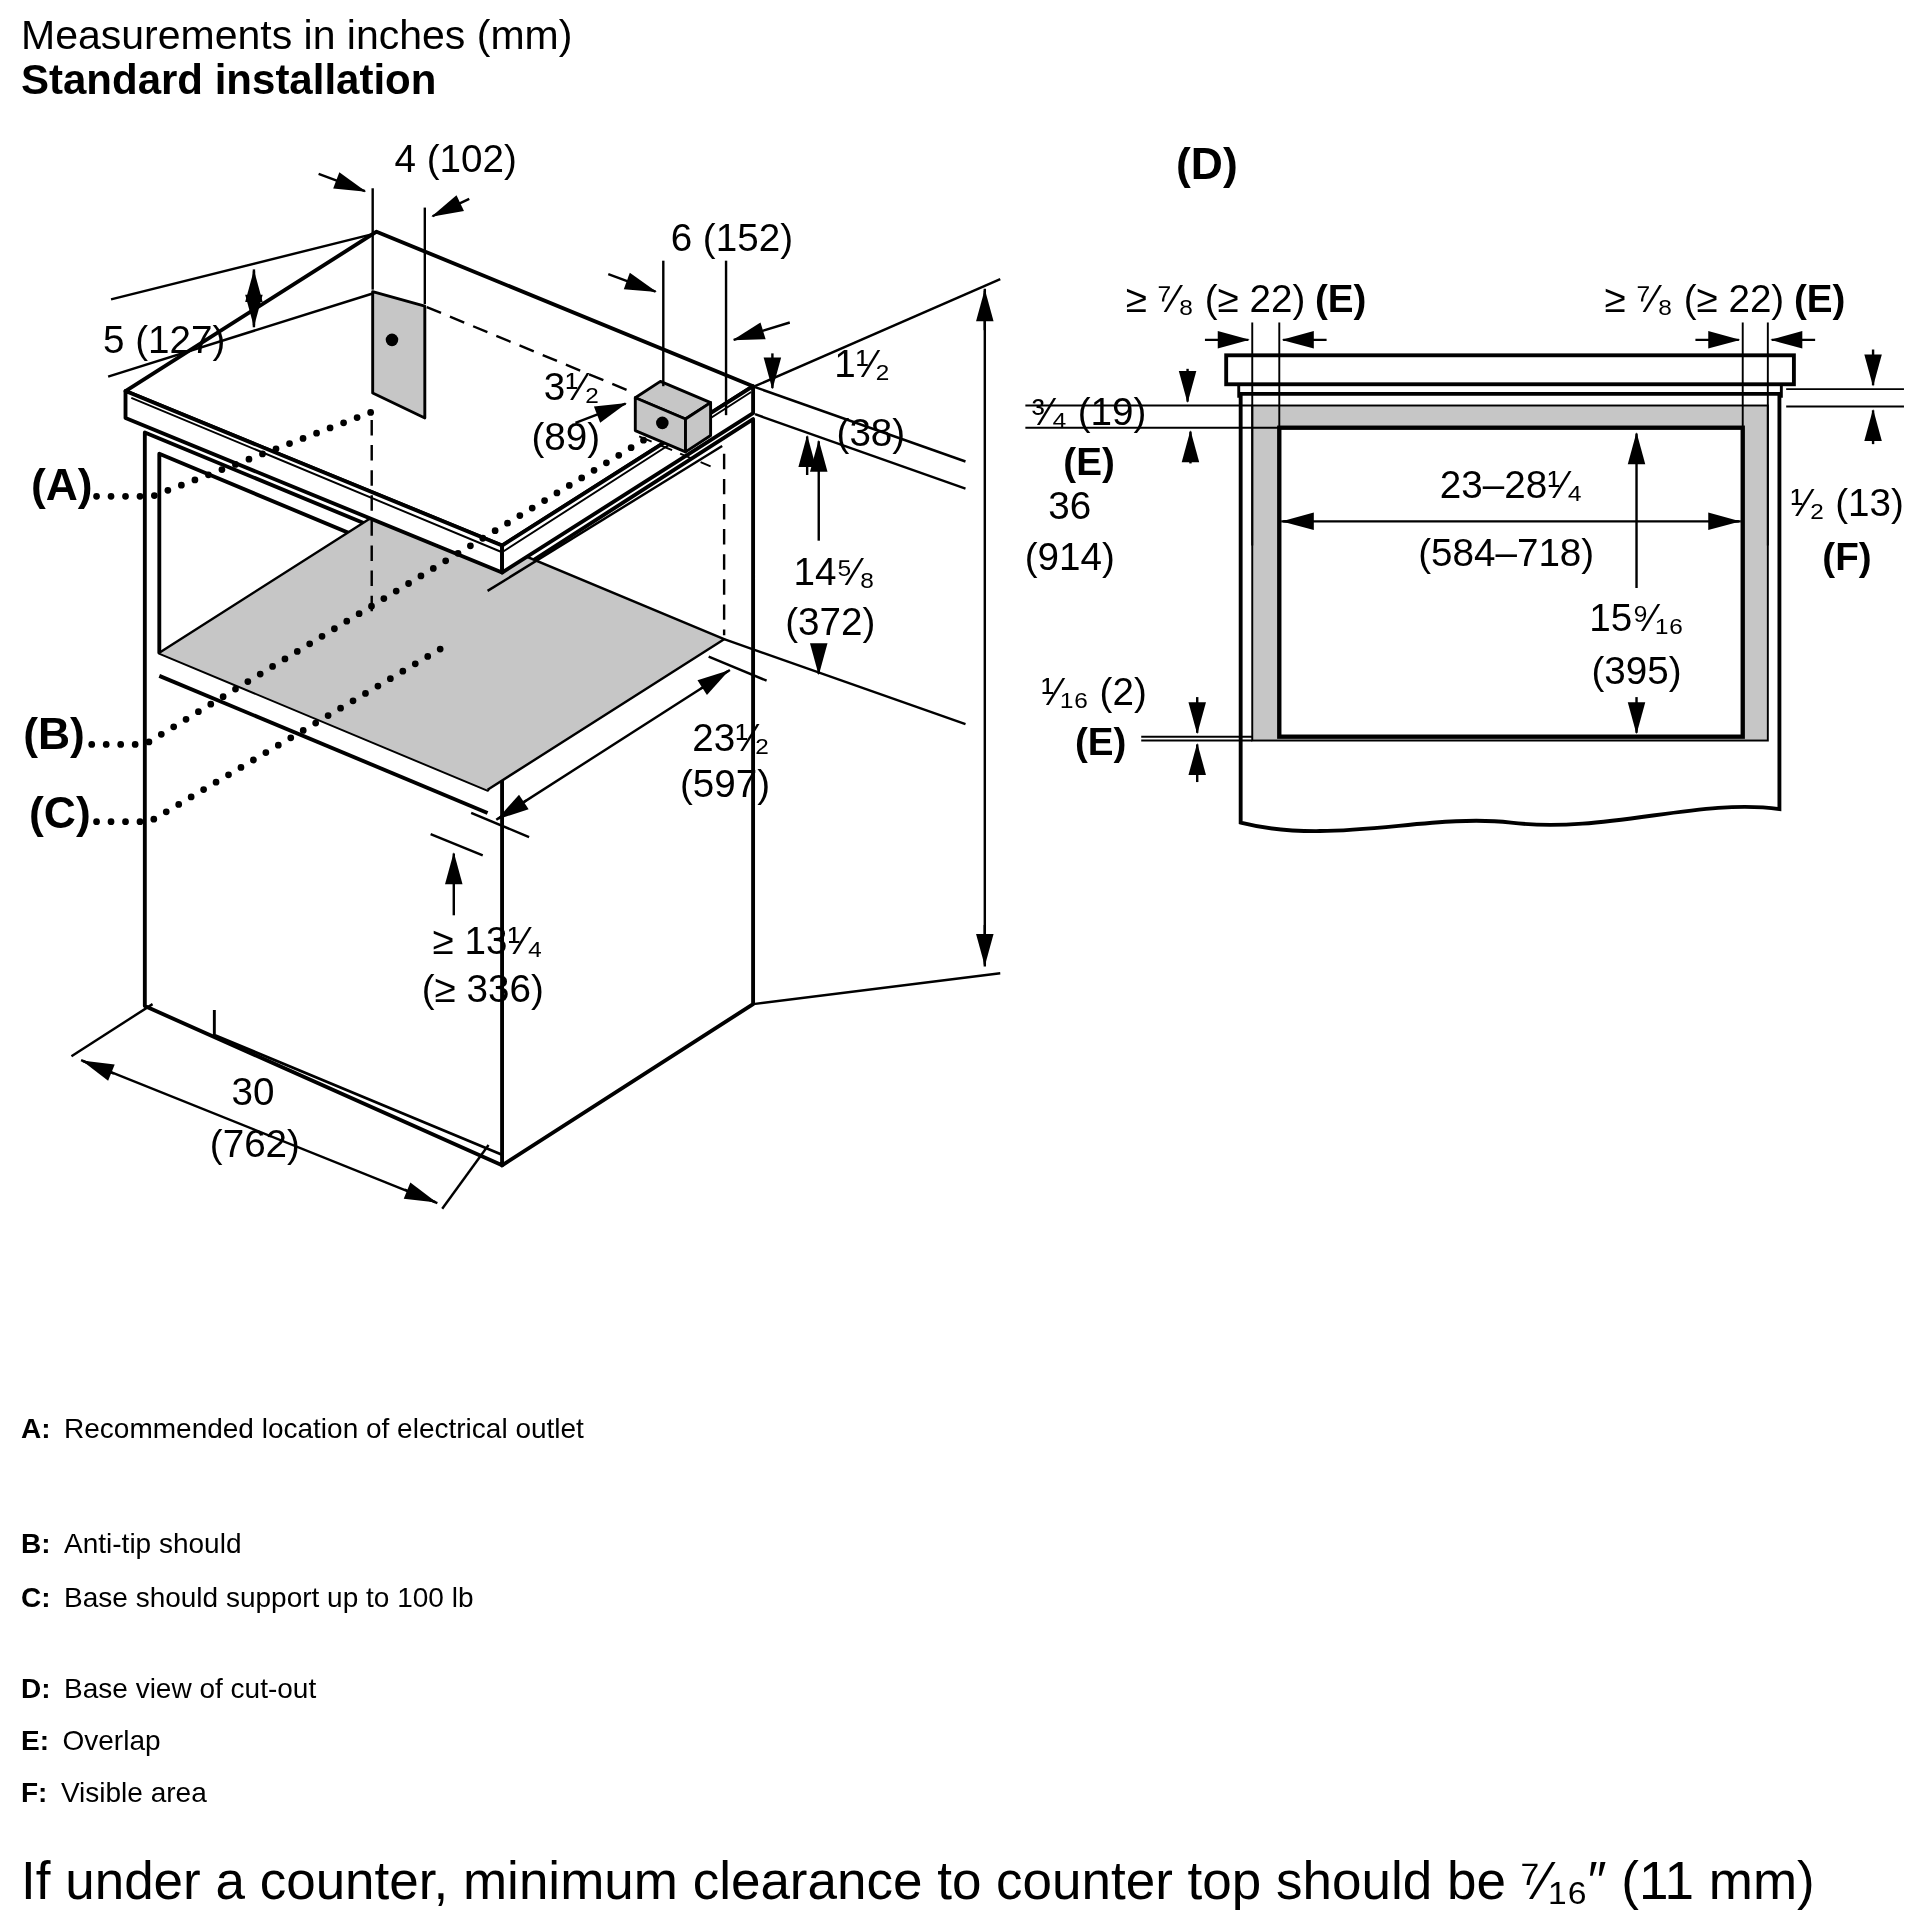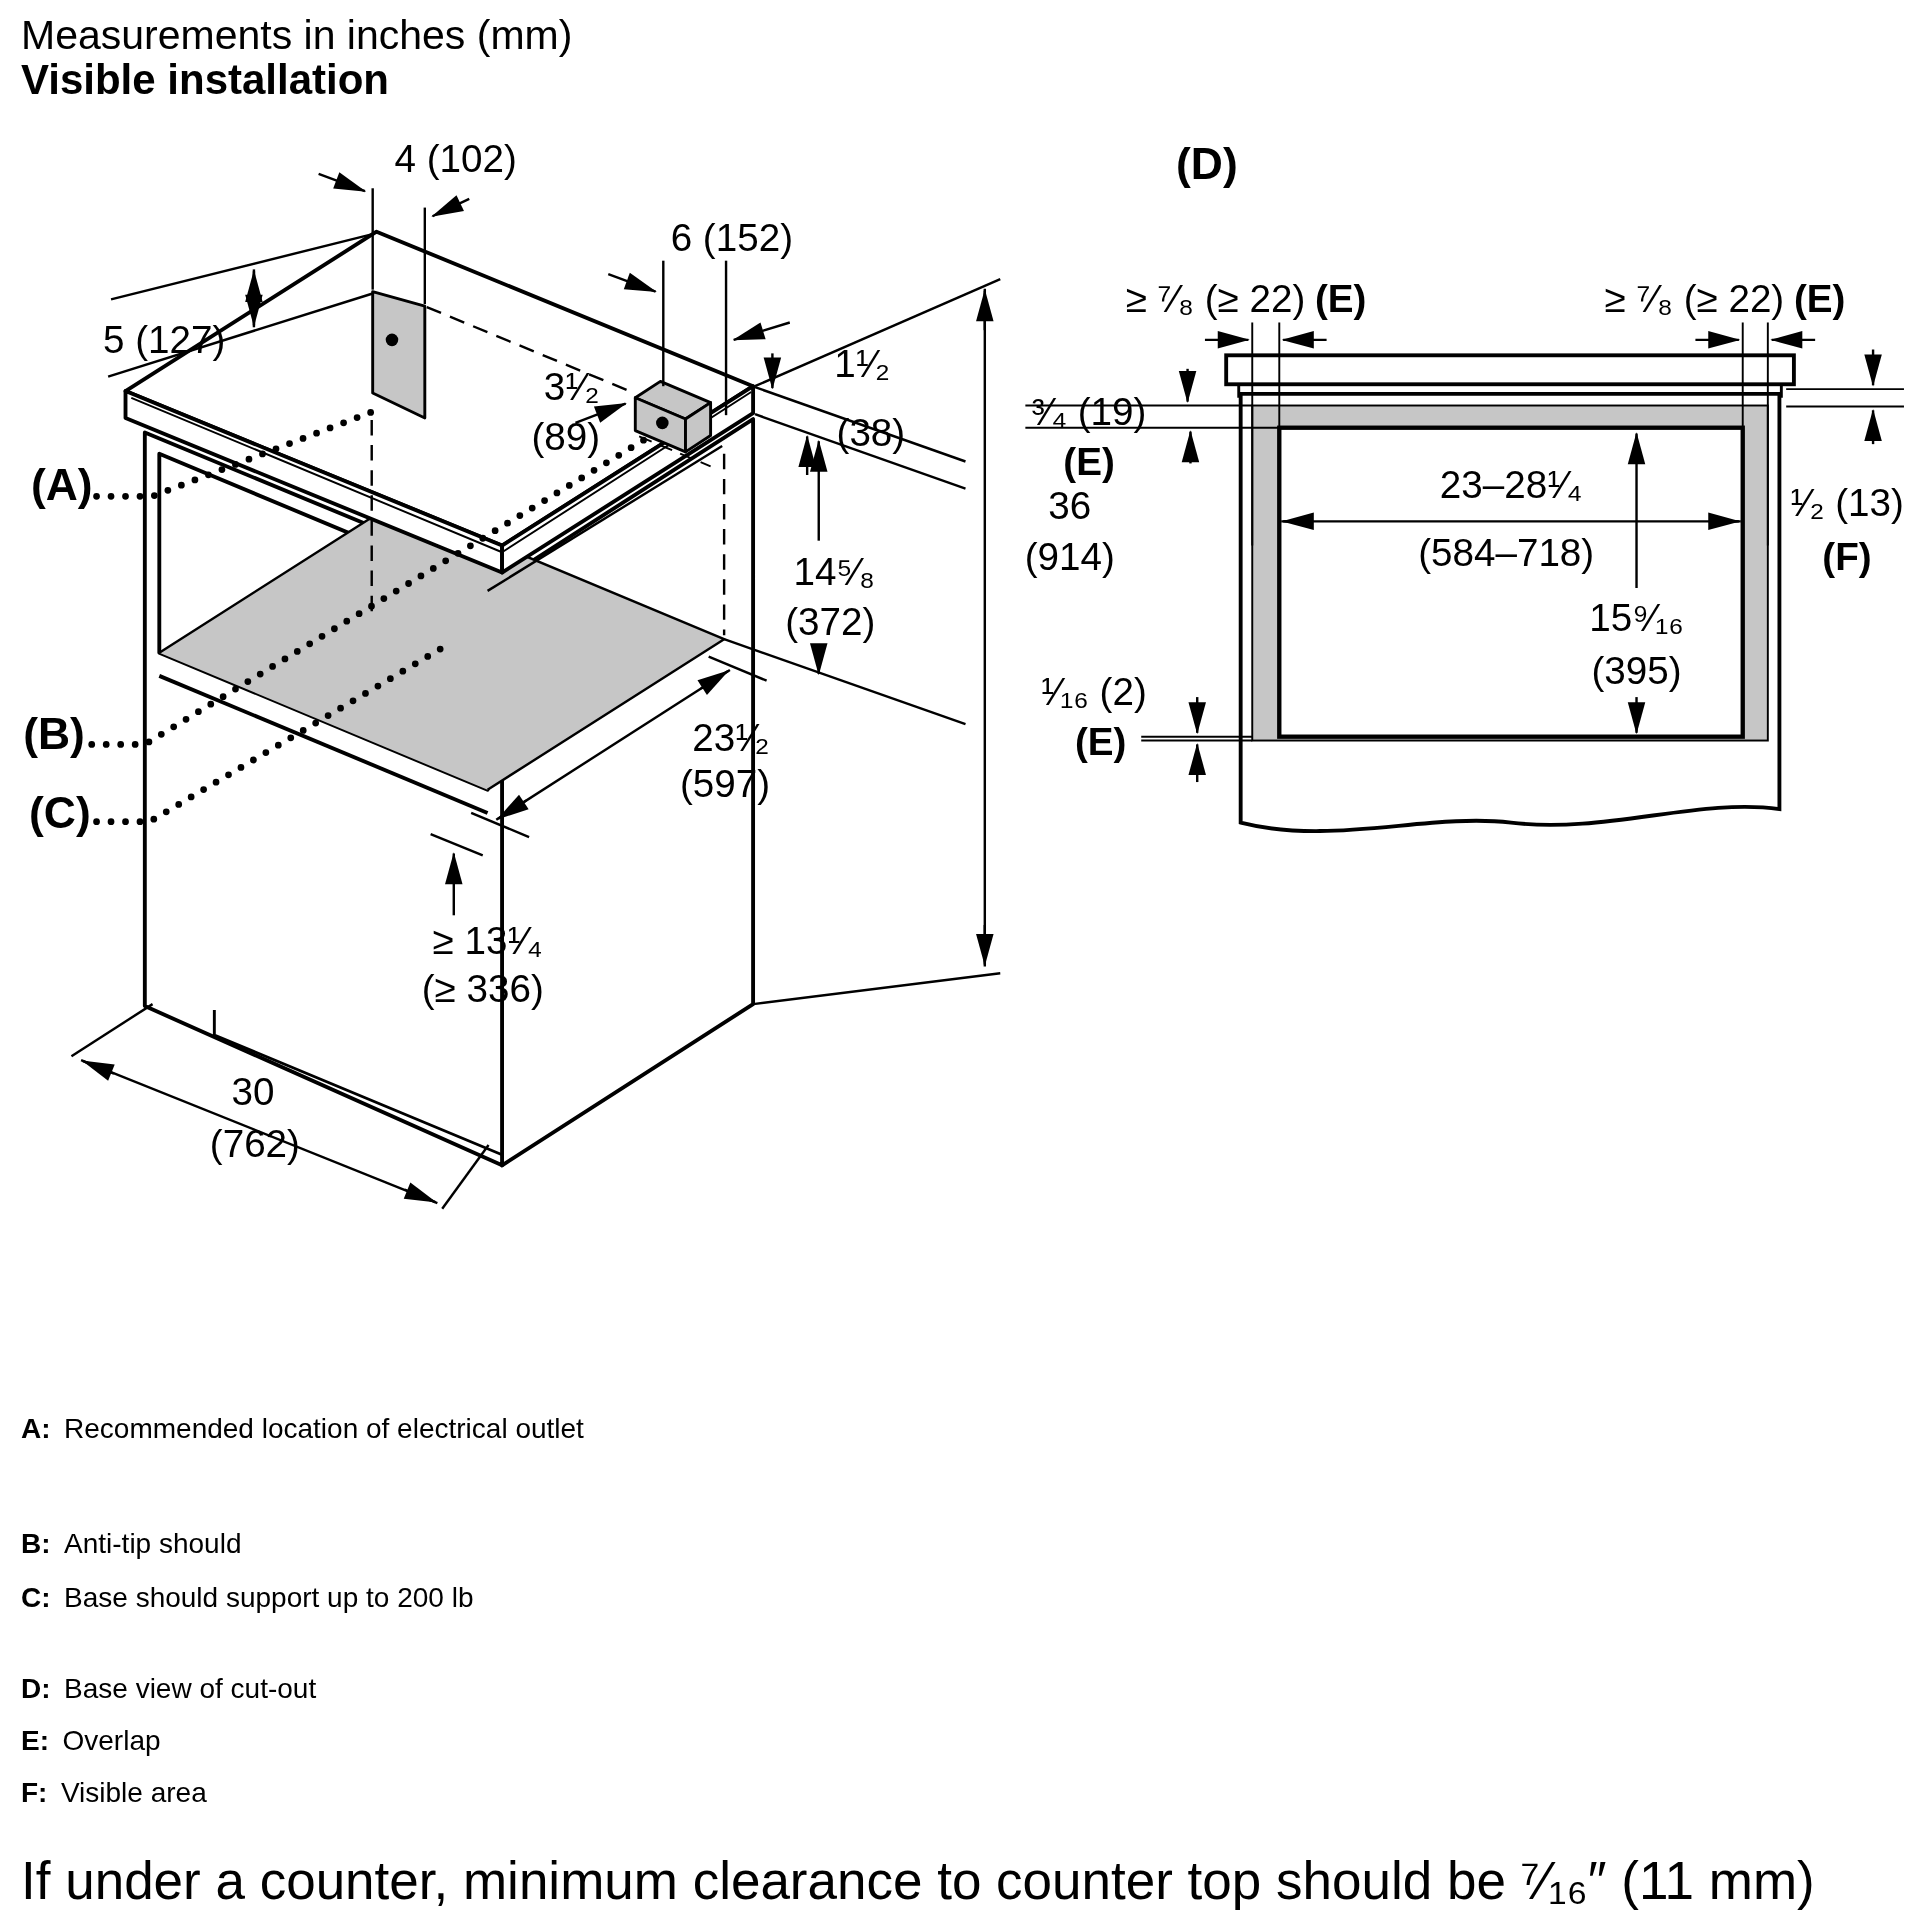--- a/index.html
+++ b/index.html
@@ -15,21 +15,21 @@
   svg text.bold{font-weight:bold;}
   svg text.big{font-size:46px;}
   .legend{position:absolute;left:21px;white-space:nowrap;font-size:28px;}
   .legend .lk{font-weight:bold;margin-right:13.5px;}
   .foot{position:absolute;left:21px;top:1850px;font-size:53px;white-space:nowrap;}
 </style>
 </head>
 <body>
 
 <div class="hdr" id="hdr1">Measurements in inches (mm)</div>
-<div class="hdr" id="hdr2">Visible installation</div>
+<div class="hdr" id="hdr2">Standard installation</div>
 
 <svg width="1931" height="1931" viewBox="0 0 2000 2000">
   <defs>
     <marker id="ah" viewBox="0 0 12 7" refX="11.5" refY="3.5" markerWidth="34" markerHeight="20" orient="auto" markerUnits="userSpaceOnUse">
       <path d="M0.3,0.3 L12,3.5 L0.3,6.7 Z" fill="#000"></path>
     </marker>
   </defs>
 
   <g stroke-linejoin="round">
 
@@ -232,21 +232,21 @@
   </g>
 </svg>
 
 <div class="legend" style="top:1413px">
   <span class="lk">A:</span><span>Recommended location of electrical outlet</span>
 </div>
 <div class="legend" style="top:1528px">
   <span class="lk">B:</span><span>Anti-tip should</span>
 </div>
 <div class="legend" style="top:1582px">
-  <span class="lk">C:</span><span>Base should support up to 200 lb</span>
+  <span class="lk">C:</span><span>Base should support up to 100 lb</span>
 </div>
 <div class="legend" style="top:1673px">
   <span class="lk">D:</span><span>Base view of cut-out</span>
 </div>
 <div class="legend" style="top:1725px">
   <span class="lk">E:</span><span>Overlap</span>
 </div>
 <div class="legend" style="top:1777px">
   <span class="lk">F:</span><span>Visible area</span>
 </div>

